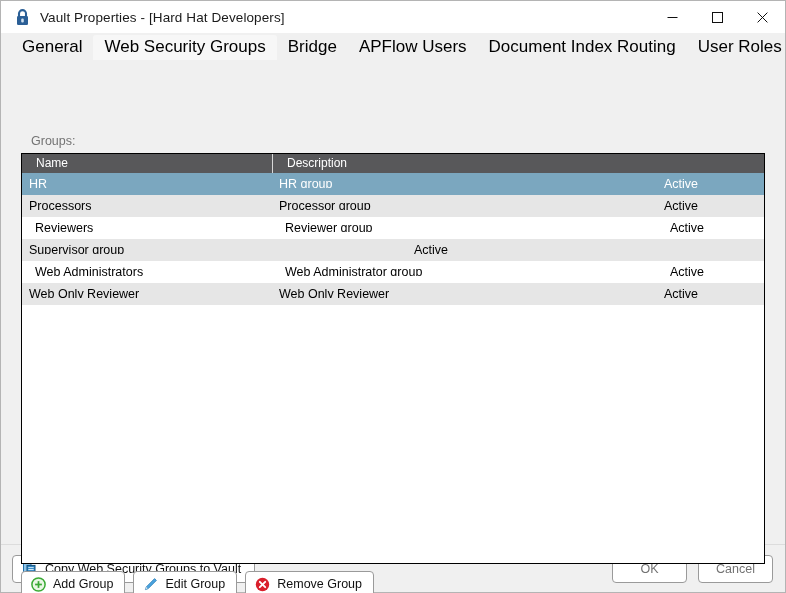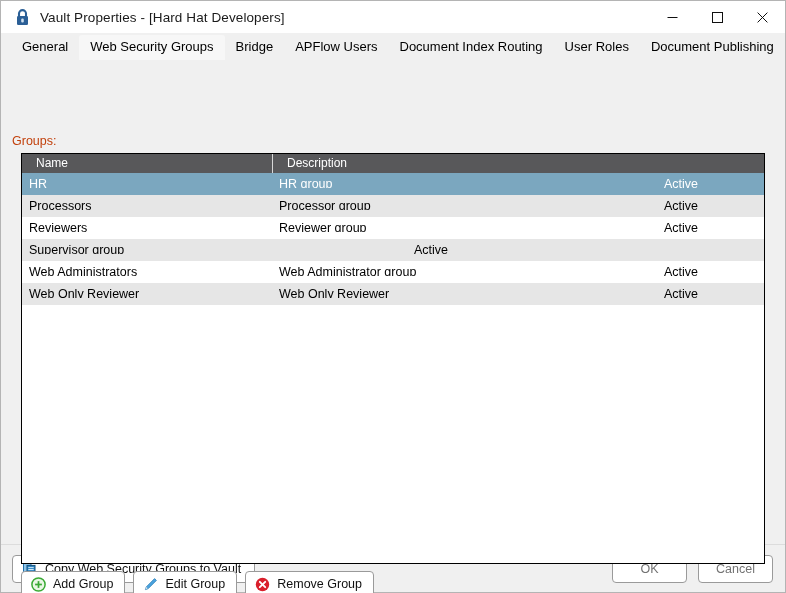--- a/index.html
+++ b/index.html
@@ -67,21 +67,21 @@
     height: 27px;
     min-height: 27px;
     background: #f0f0f0;
     display: flex;
     align-items: flex-end;
     padding-left: 10px;
     position: relative;
     box-sizing: border-box;
   }
   .tab {
-    font-size: 13px;
+    font-size: 17px;
     color: #000000;
     padding: 4px 11px 5px 11px;
     line-height: 16px;
     white-space: nowrap;
     cursor: default;
     position: relative;
     background: transparent;
     border-radius: 3px 3px 0 0;
   }
   .tab.active {
@@ -92,24 +92,24 @@
   
   #content {
     flex: 1;
     background: #f0f0f0;
     position: relative;
     box-sizing: border-box;
     padding: 0;
   }
   #groups-label {
     position: absolute;
-    left: 11px;
+    left: 30px;
     top: 74px;
     font-size: 12.5px;
-    color: #c2410c;
+    color: #737373;
   }
 
   
   #listview {
     position: absolute;
     left: 20px;
     top: 93px;
     width: 744px;
     height: 411px;
     box-sizing: border-box;
@@ -142,21 +142,21 @@
 
   .row {
     display: flex;
     height: 22px;
     font-size: 12.5px;
     color: #000000;
     box-sizing: border-box;
     cursor: default;
   }
   .row.alt { background: #e6e6e6; }
-  .row.white { background: #ffffff; }
+  .row.white { background: #ffffff; margin-left: 6px; }
   .row.selected { background: #7ba7bf; color: #ffffff; }
   .cell {
     height: 15px;
     line-height: 22px;
     box-sizing: border-box;
     padding-left: 7px;
     overflow: hidden;
     white-space: nowrap;
   }
 

